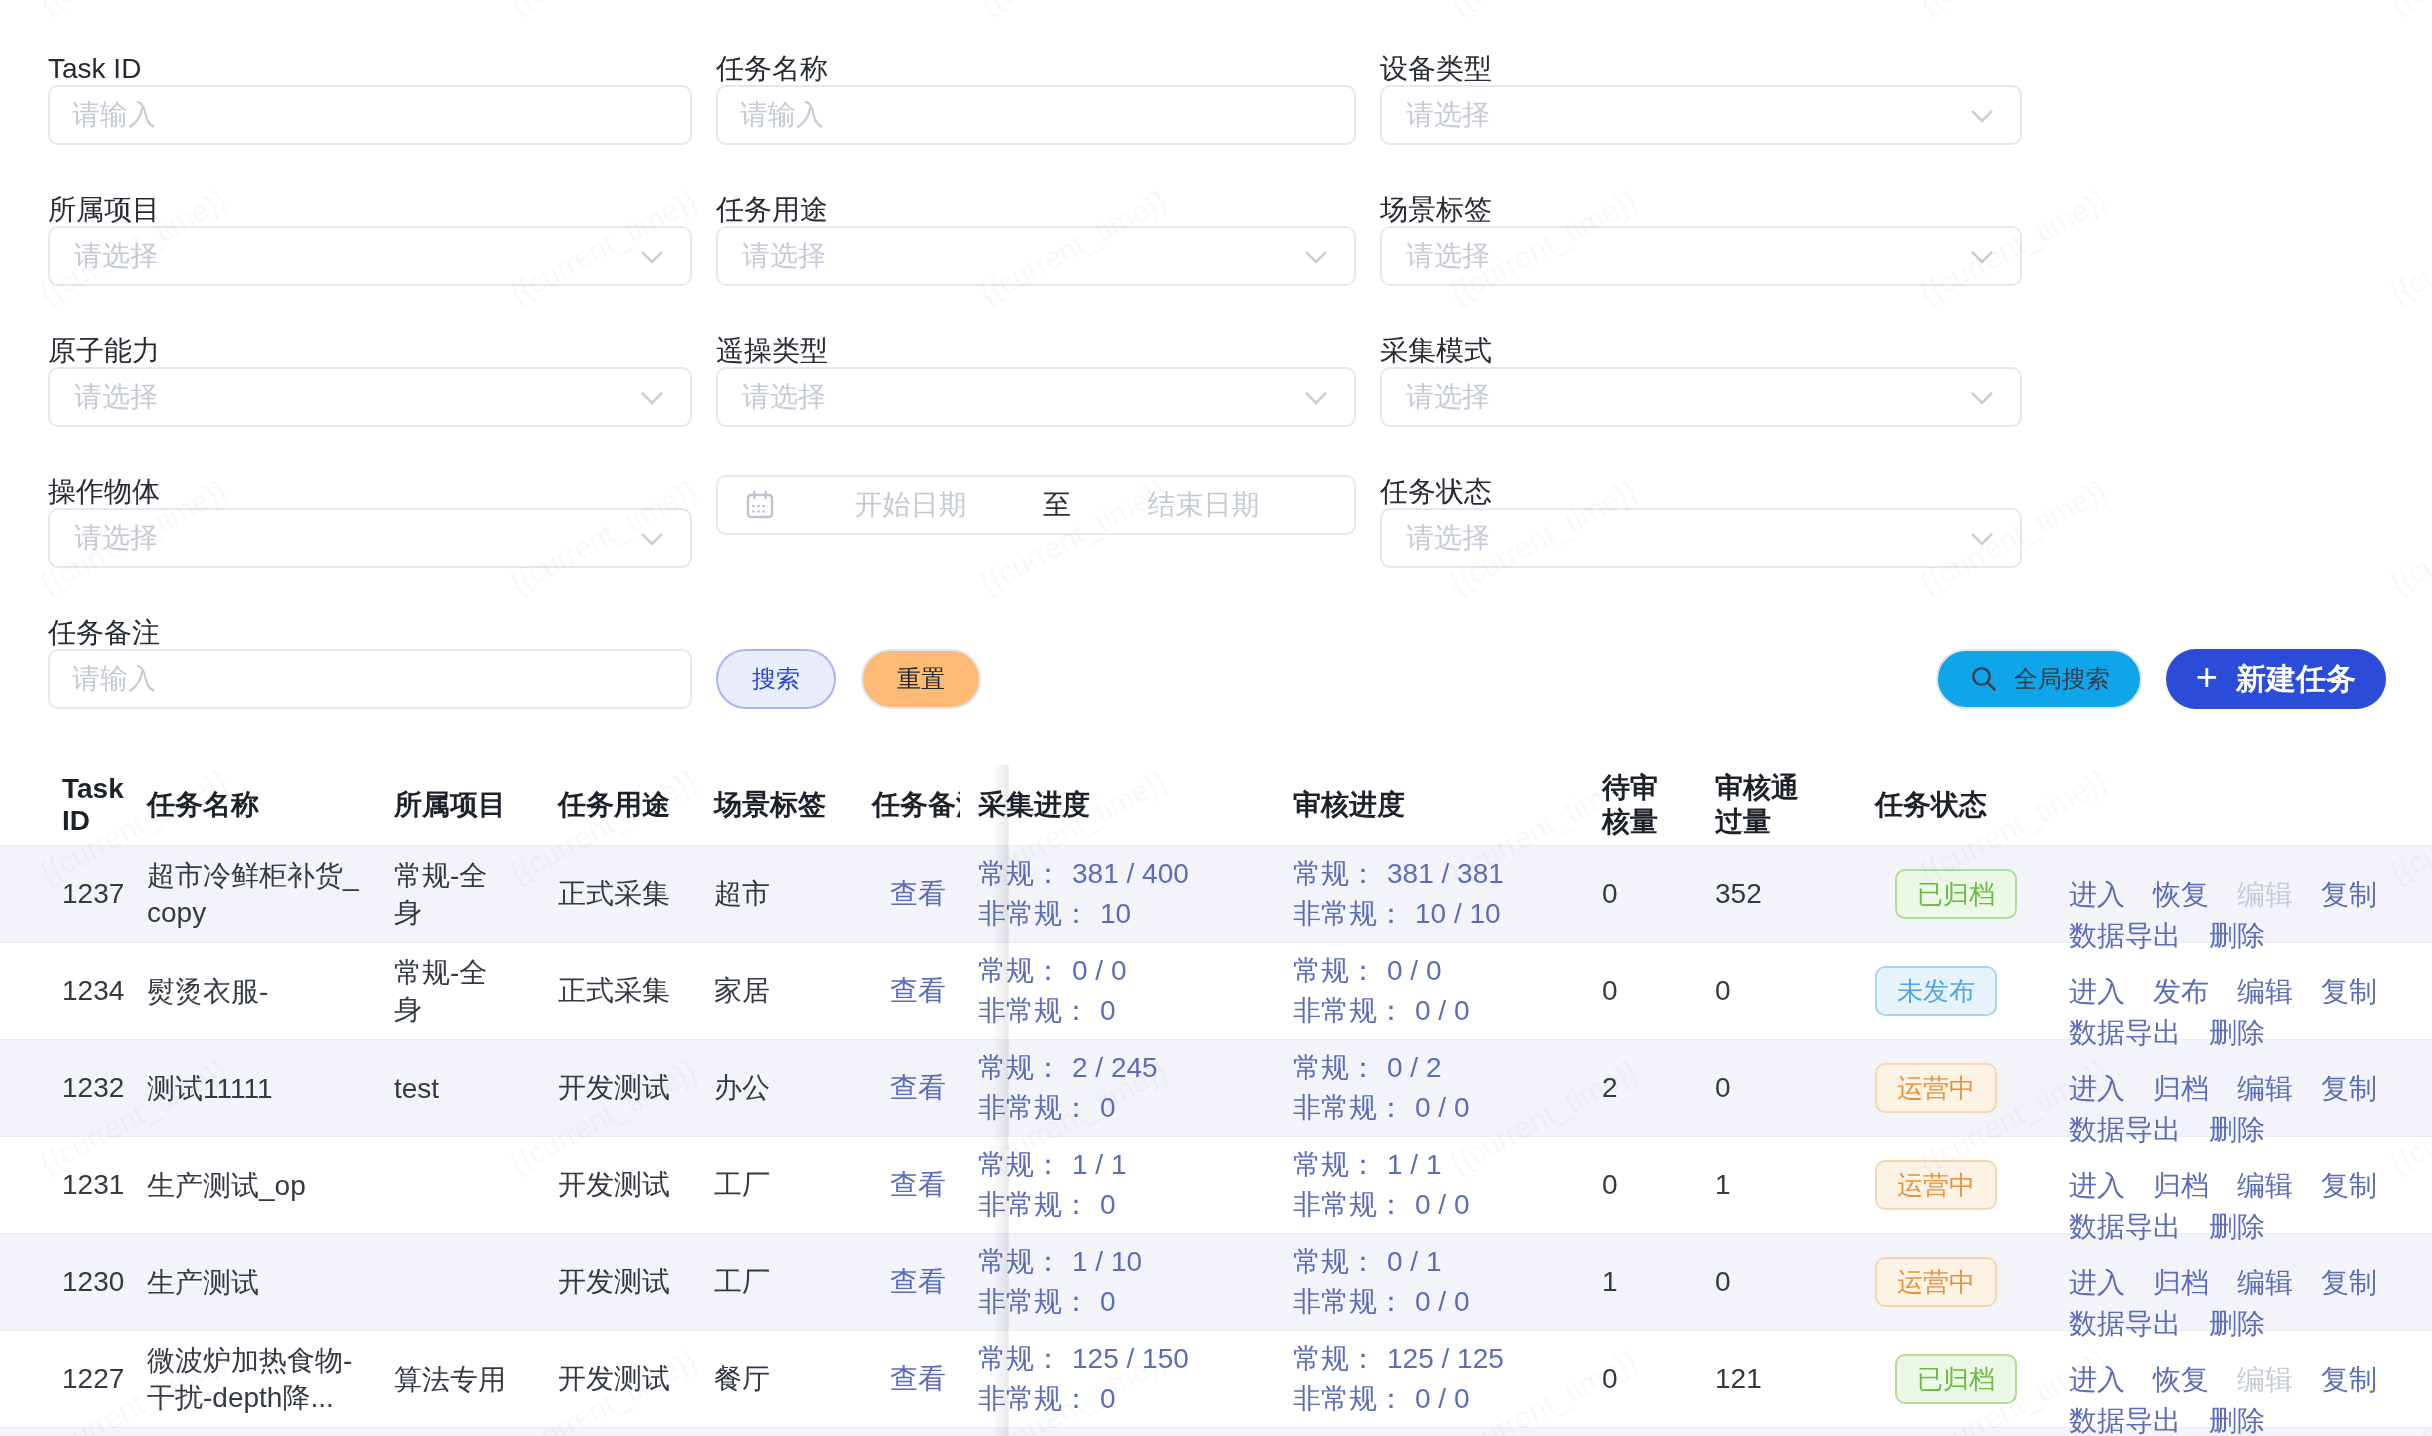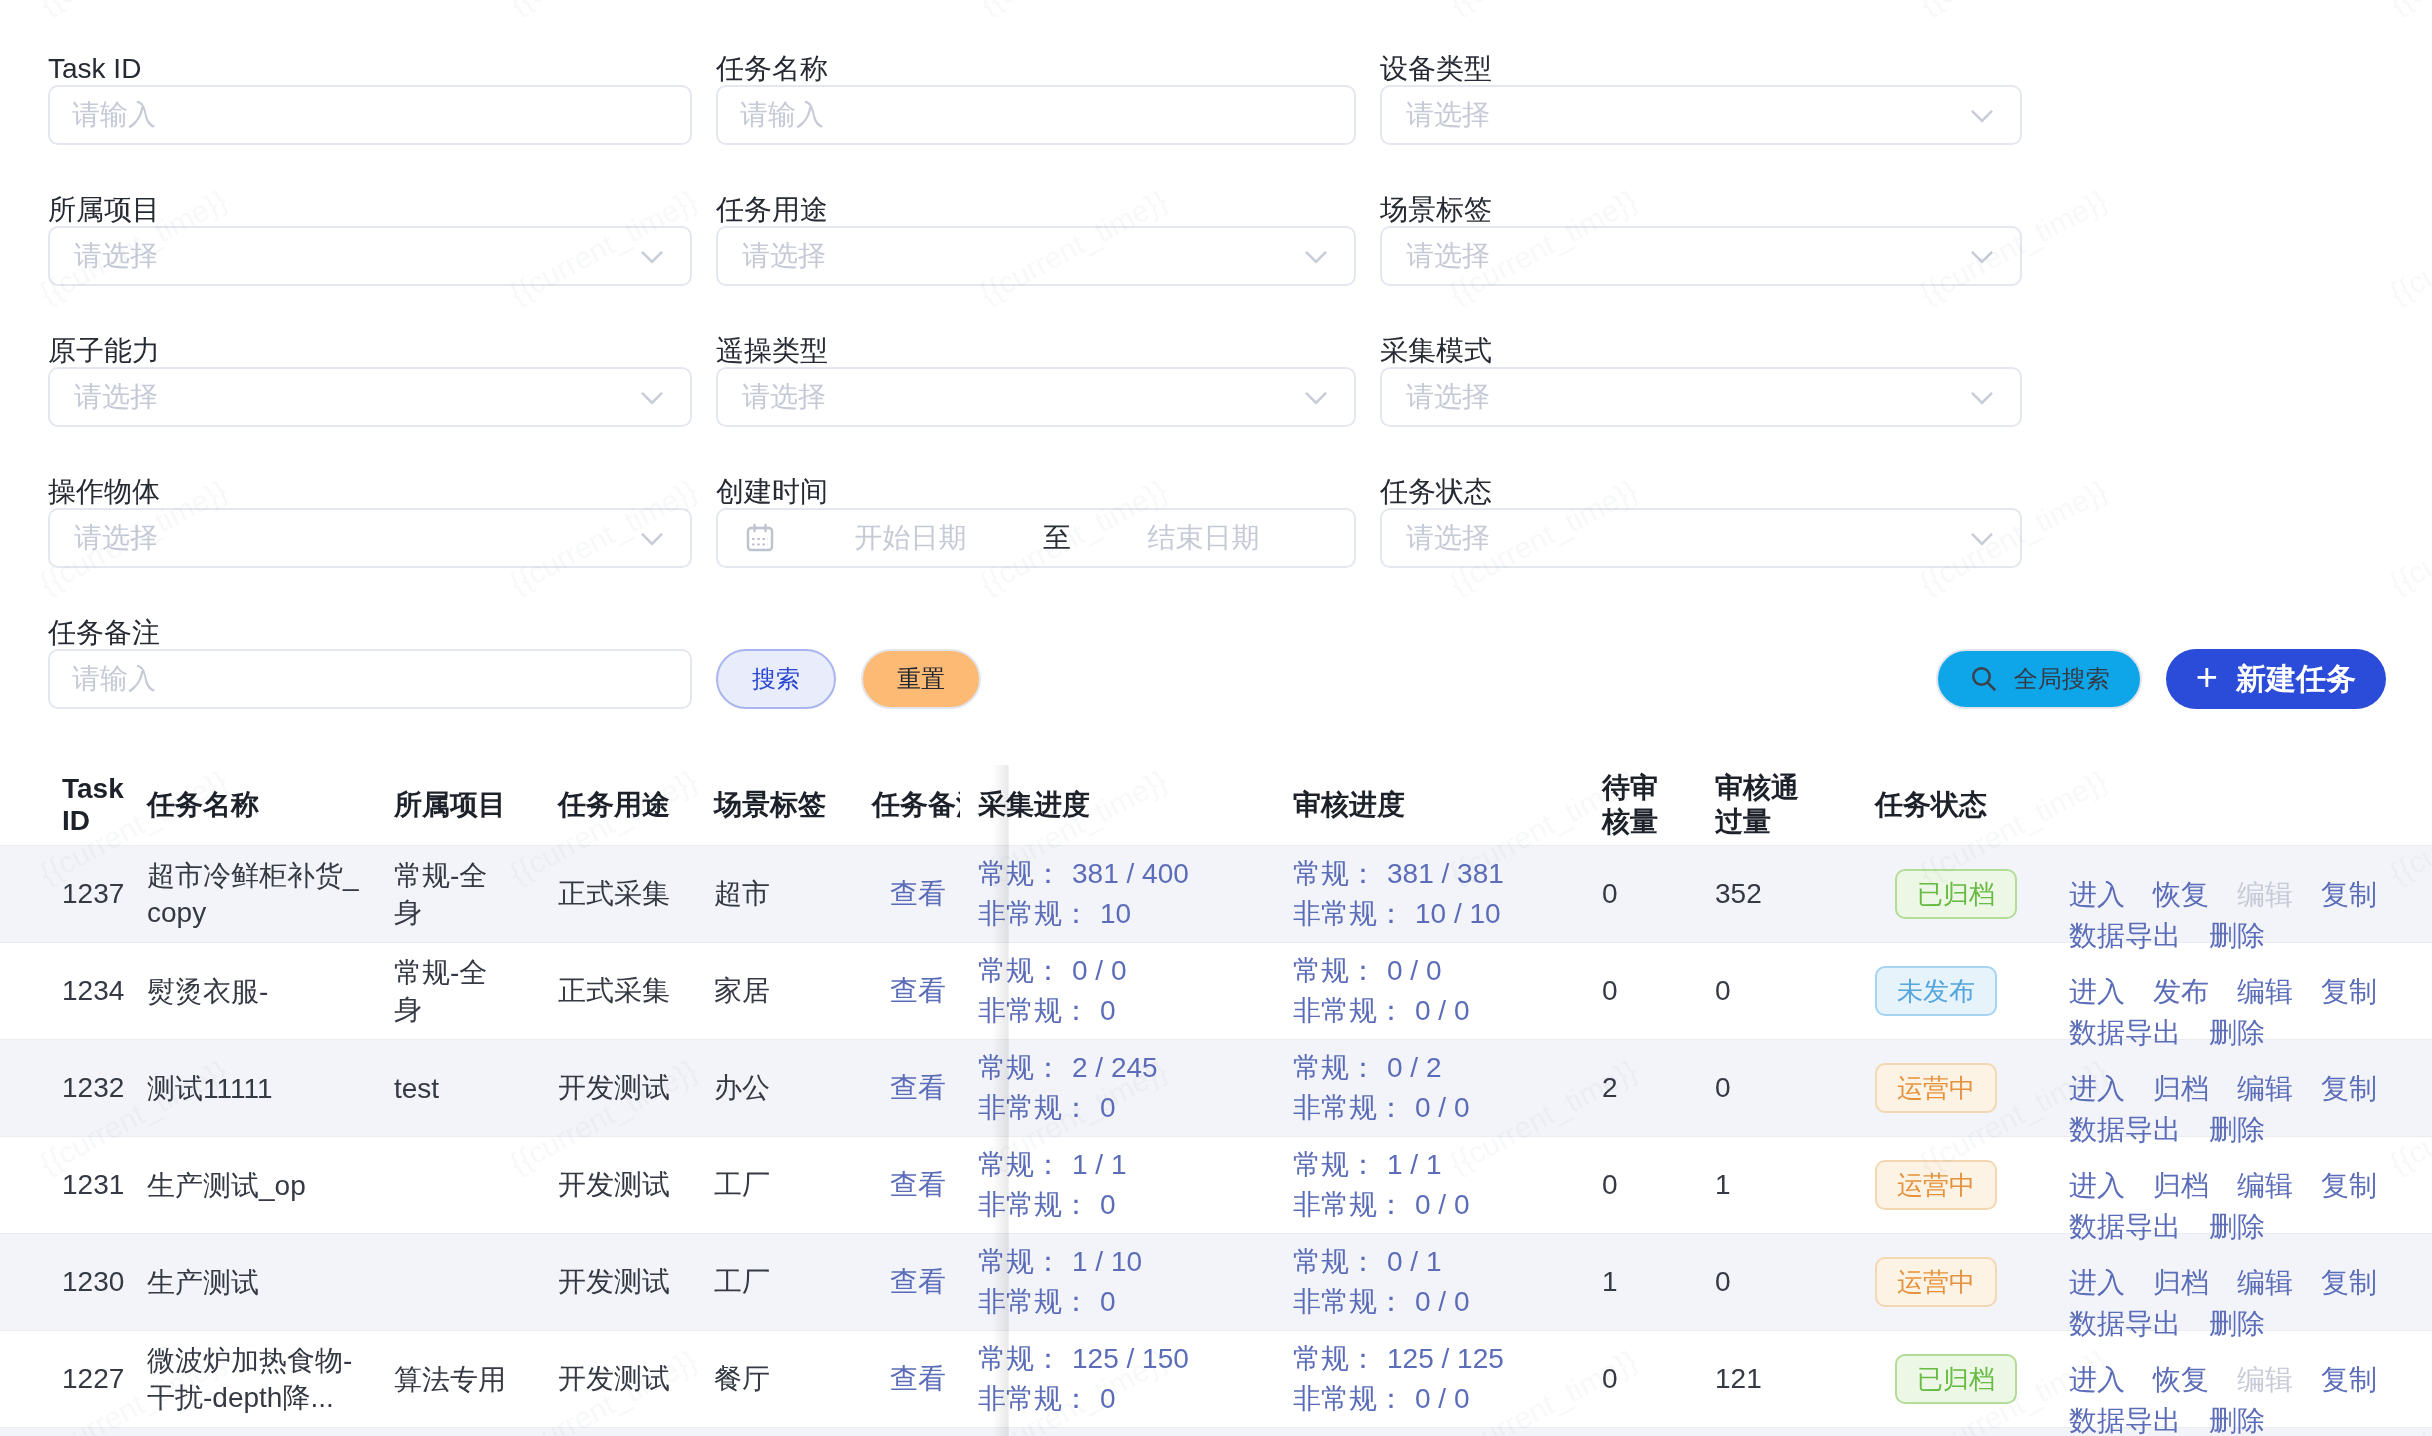--- a/index.html
+++ b/index.html
@@ -194,21 +194,20 @@
 
     <div class="field">
       <div class="flabel">操作物体</div>
       <div class="control select">
         <span class="ph">请选择</span>
         <span class="chev"></span>
       </div>
     </div>
 
     <div class="field">
-      <div class="flabel">创建时间</div>
       <div class="control date">
         <svg class="cal" width="36" height="36" viewBox="0 0 36 36" fill="none">
           <rect x="6" y="8" width="24" height="22" rx="3" stroke="#bdc2cf" stroke-width="2.4"></rect>
           <line x1="12.5" y1="5" x2="12.5" y2="11" stroke="#bdc2cf" stroke-width="2.4" stroke-linecap="round"></line>
           <line x1="23.5" y1="5" x2="23.5" y2="11" stroke="#bdc2cf" stroke-width="2.4" stroke-linecap="round"></line>
           <line x1="10" y1="19" x2="26" y2="19" stroke="#bdc2cf" stroke-width="2" stroke-dasharray="2.6 2.6"></line>
           <line x1="10" y1="24.5" x2="26" y2="24.5" stroke="#bdc2cf" stroke-width="2" stroke-dasharray="2.6 2.6"></line>
         </svg>
         <span class="ph zone">开始日期</span>
         <span class="sep">至</span>

